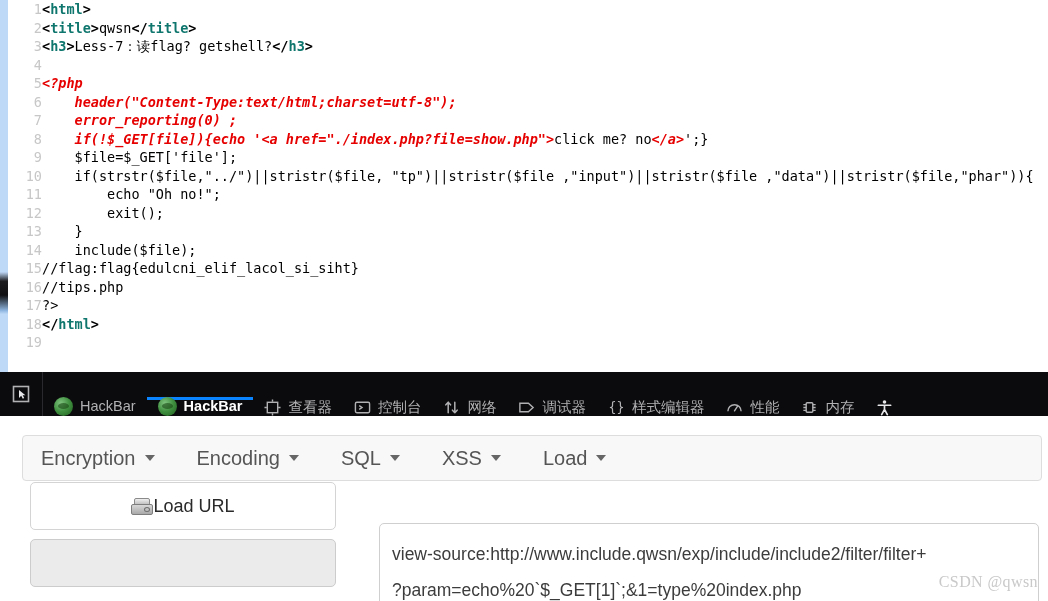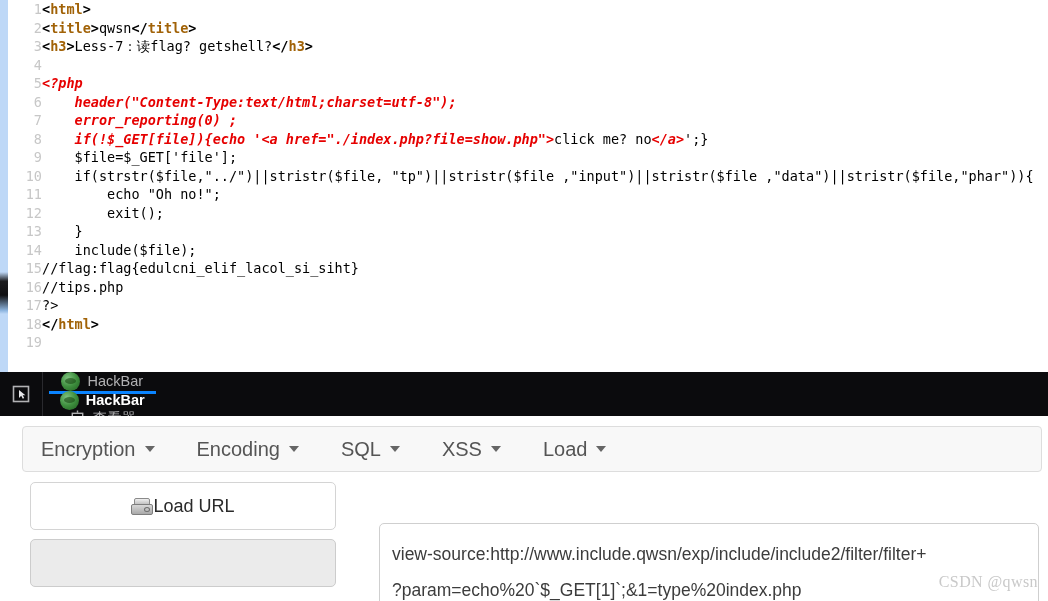--- a/index.html
+++ b/index.html
@@ -47,21 +47,21 @@
   .code-table td { padding: 0; vertical-align: top; }
   .gutter {
     width: 34px;
     text-align: right;
     color: #c7c7c7;
     padding-right: 7px;
     font-family: "DejaVu Sans Mono", "Liberation Mono", monospace;
     user-select: none;
   }
   .codeline { color: #000000; padding-left: 1px; }
-  .tok-tag { color: #a16207; font-weight: bold; }
+  .tok-tag { color: #0f766e; font-weight: bold; }
   .tok-punct { color: #000000; font-weight: bold; }
   .tok-php { color: #e60000; font-weight: bold; font-style: italic; margin-top: 22px; }
   .tok-plain { color: #000000; }
 
   
   #devtools-toolbar {
     position: absolute;
     left: 0; top: 372px;
     width: 1048px; height: 44px;
     background: #0b0b0d;
@@ -118,21 +118,21 @@
   
   #hackbar-panel {
     position: absolute;
     left: 8px; top: 416px;
     width: 1040px; height: 185px;
     background: #ffffff;
     overflow: hidden;
   }
   #hackbar-menubar {
     position: absolute;
-    left: 14px; top: 10px;
+    left: 14px; top: 19px;
     width: 1020px; height: 46px;
     background: #f8f8f8;
     border: 1px solid #dddddd;
     border-radius: 4px;
     display: flex;
     align-items: center;
     padding-left: 18px;
     box-sizing: border-box;
   }
   .menu-item {
@@ -248,21 +248,21 @@
   </table>
 </div>
 
 <div id="devtools-toolbar">
   <div class="tb-pick">
     <svg class="svg-ico" width="18" height="18" viewBox="0 0 18 18">
       <rect x="1.5" y="1.5" width="15" height="15" fill="none" stroke="#b1b1b3" stroke-width="1.6"></rect>
       <path d="M7 5 L7 13 L9.2 10.8 L10.8 13.8 L12.2 13.1 L10.7 10.2 L13.4 10.2 Z" fill="#e8e8ea"></path>
     </svg>
   </div>
-  <div id="tabs-holder" style="display:flex;align-items:center;flex-direction:column;">
+  <div id="tabs-holder" style="display:flex;align-items:flex-end;">
       <div class="tb-tab">
         <span class="ff-icon"></span>
         <span class="tb-label">HackBar</span>
       </div>
       <div class="tb-tab active">
         <span class="ff-icon"></span>
         <span class="tb-label">HackBar</span>
       </div>
       <div class="tb-tab">
         <svg width="17" height="17" viewBox="0 0 18 18" class="svg-ico">

